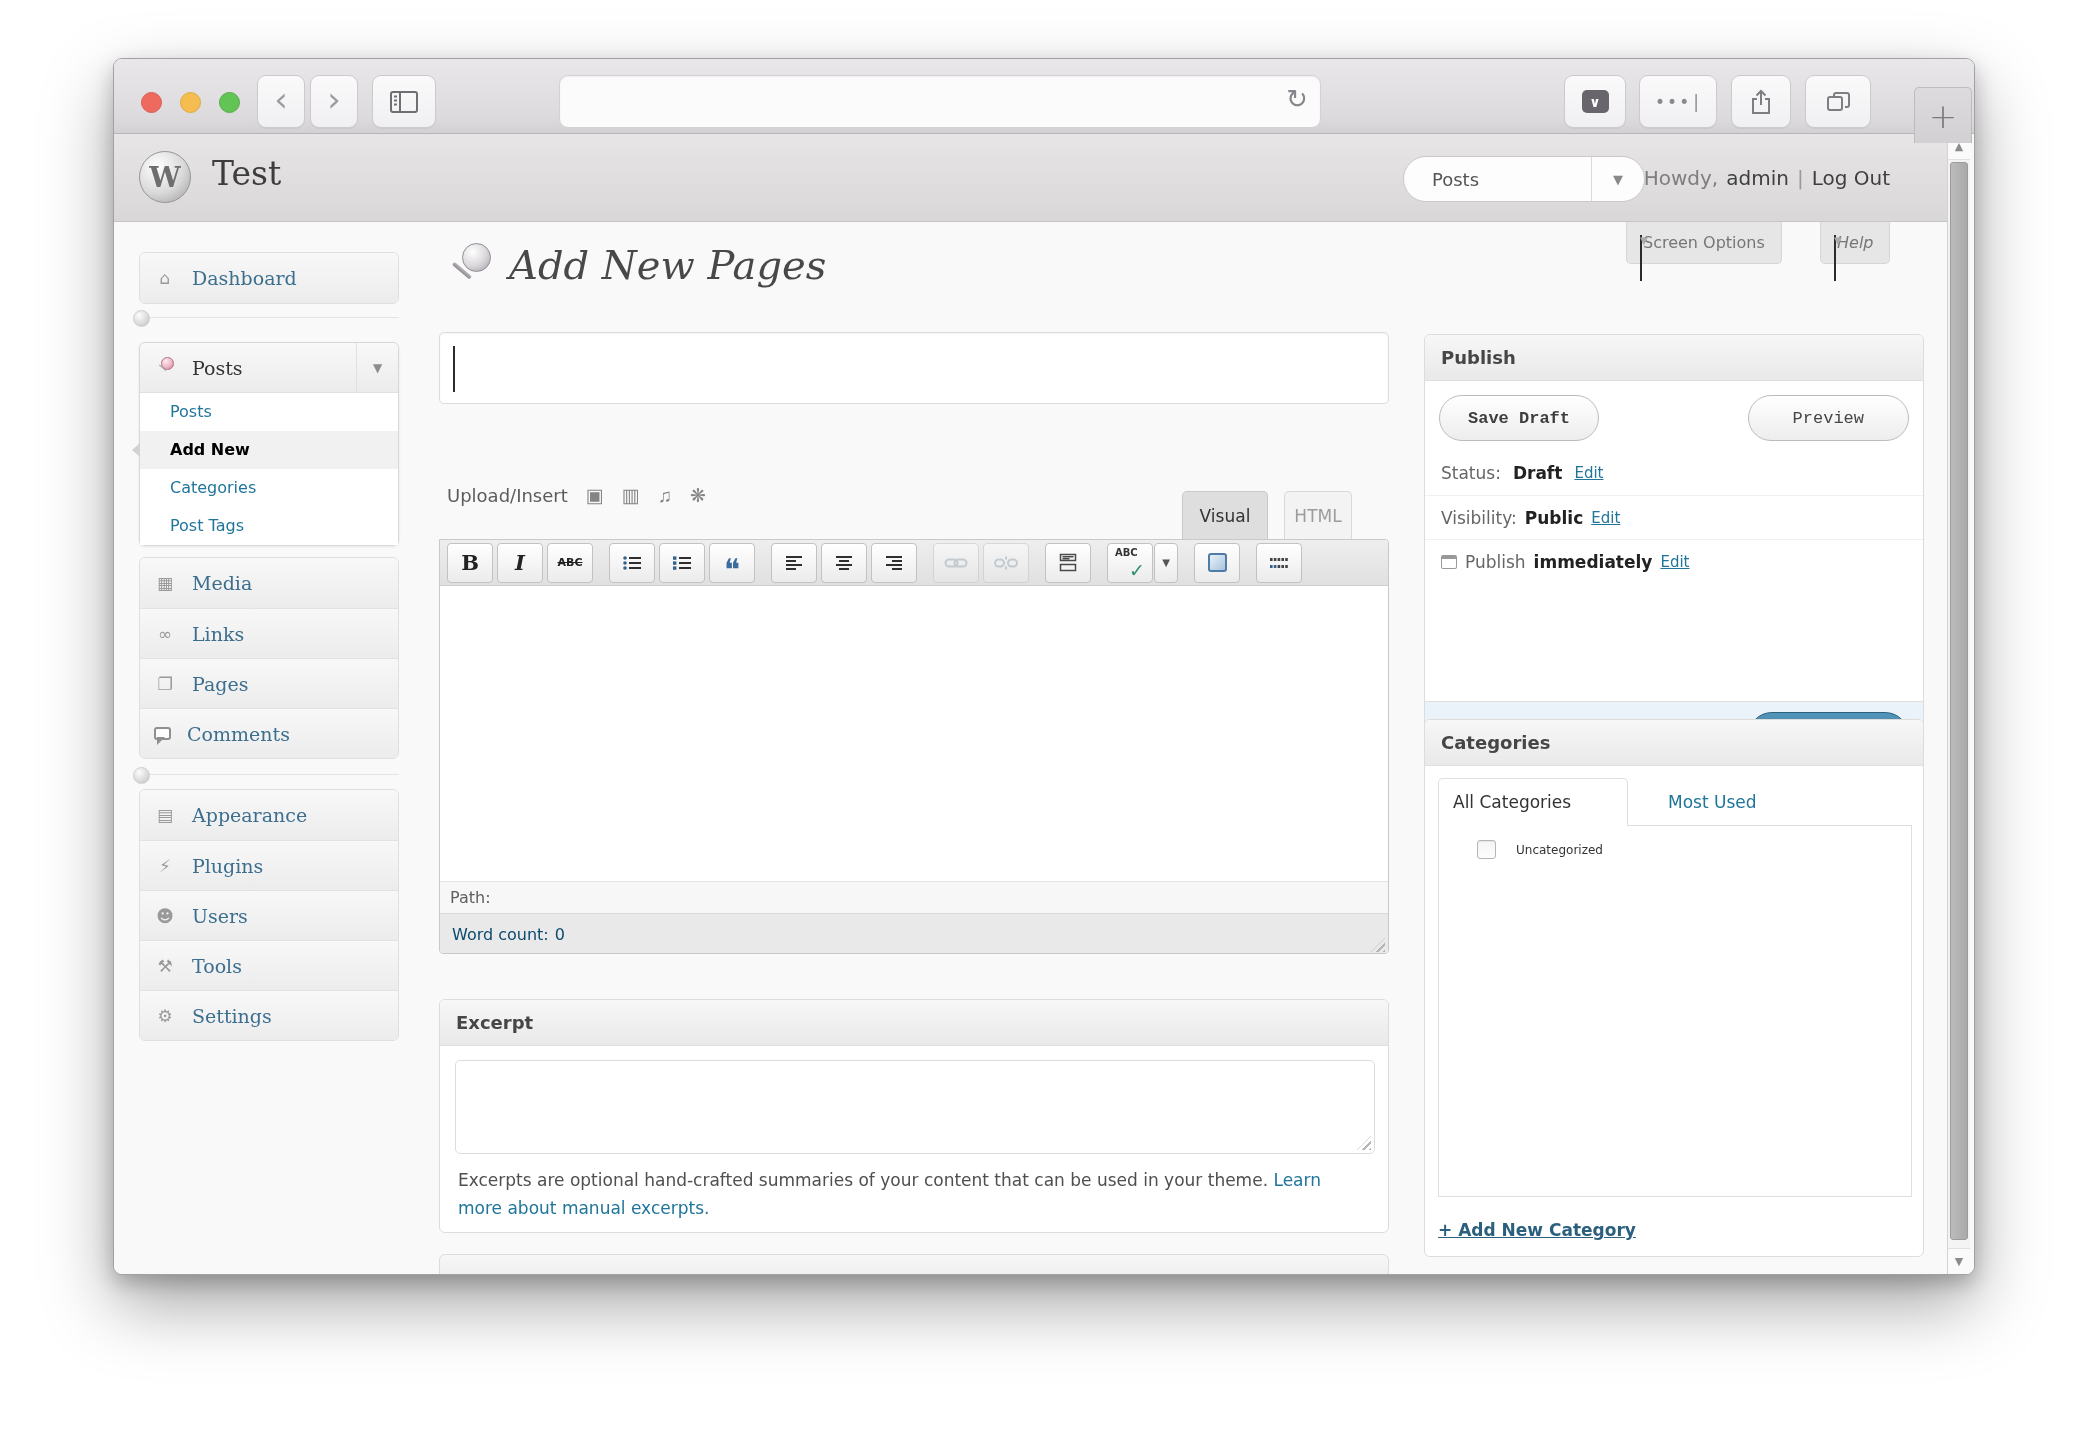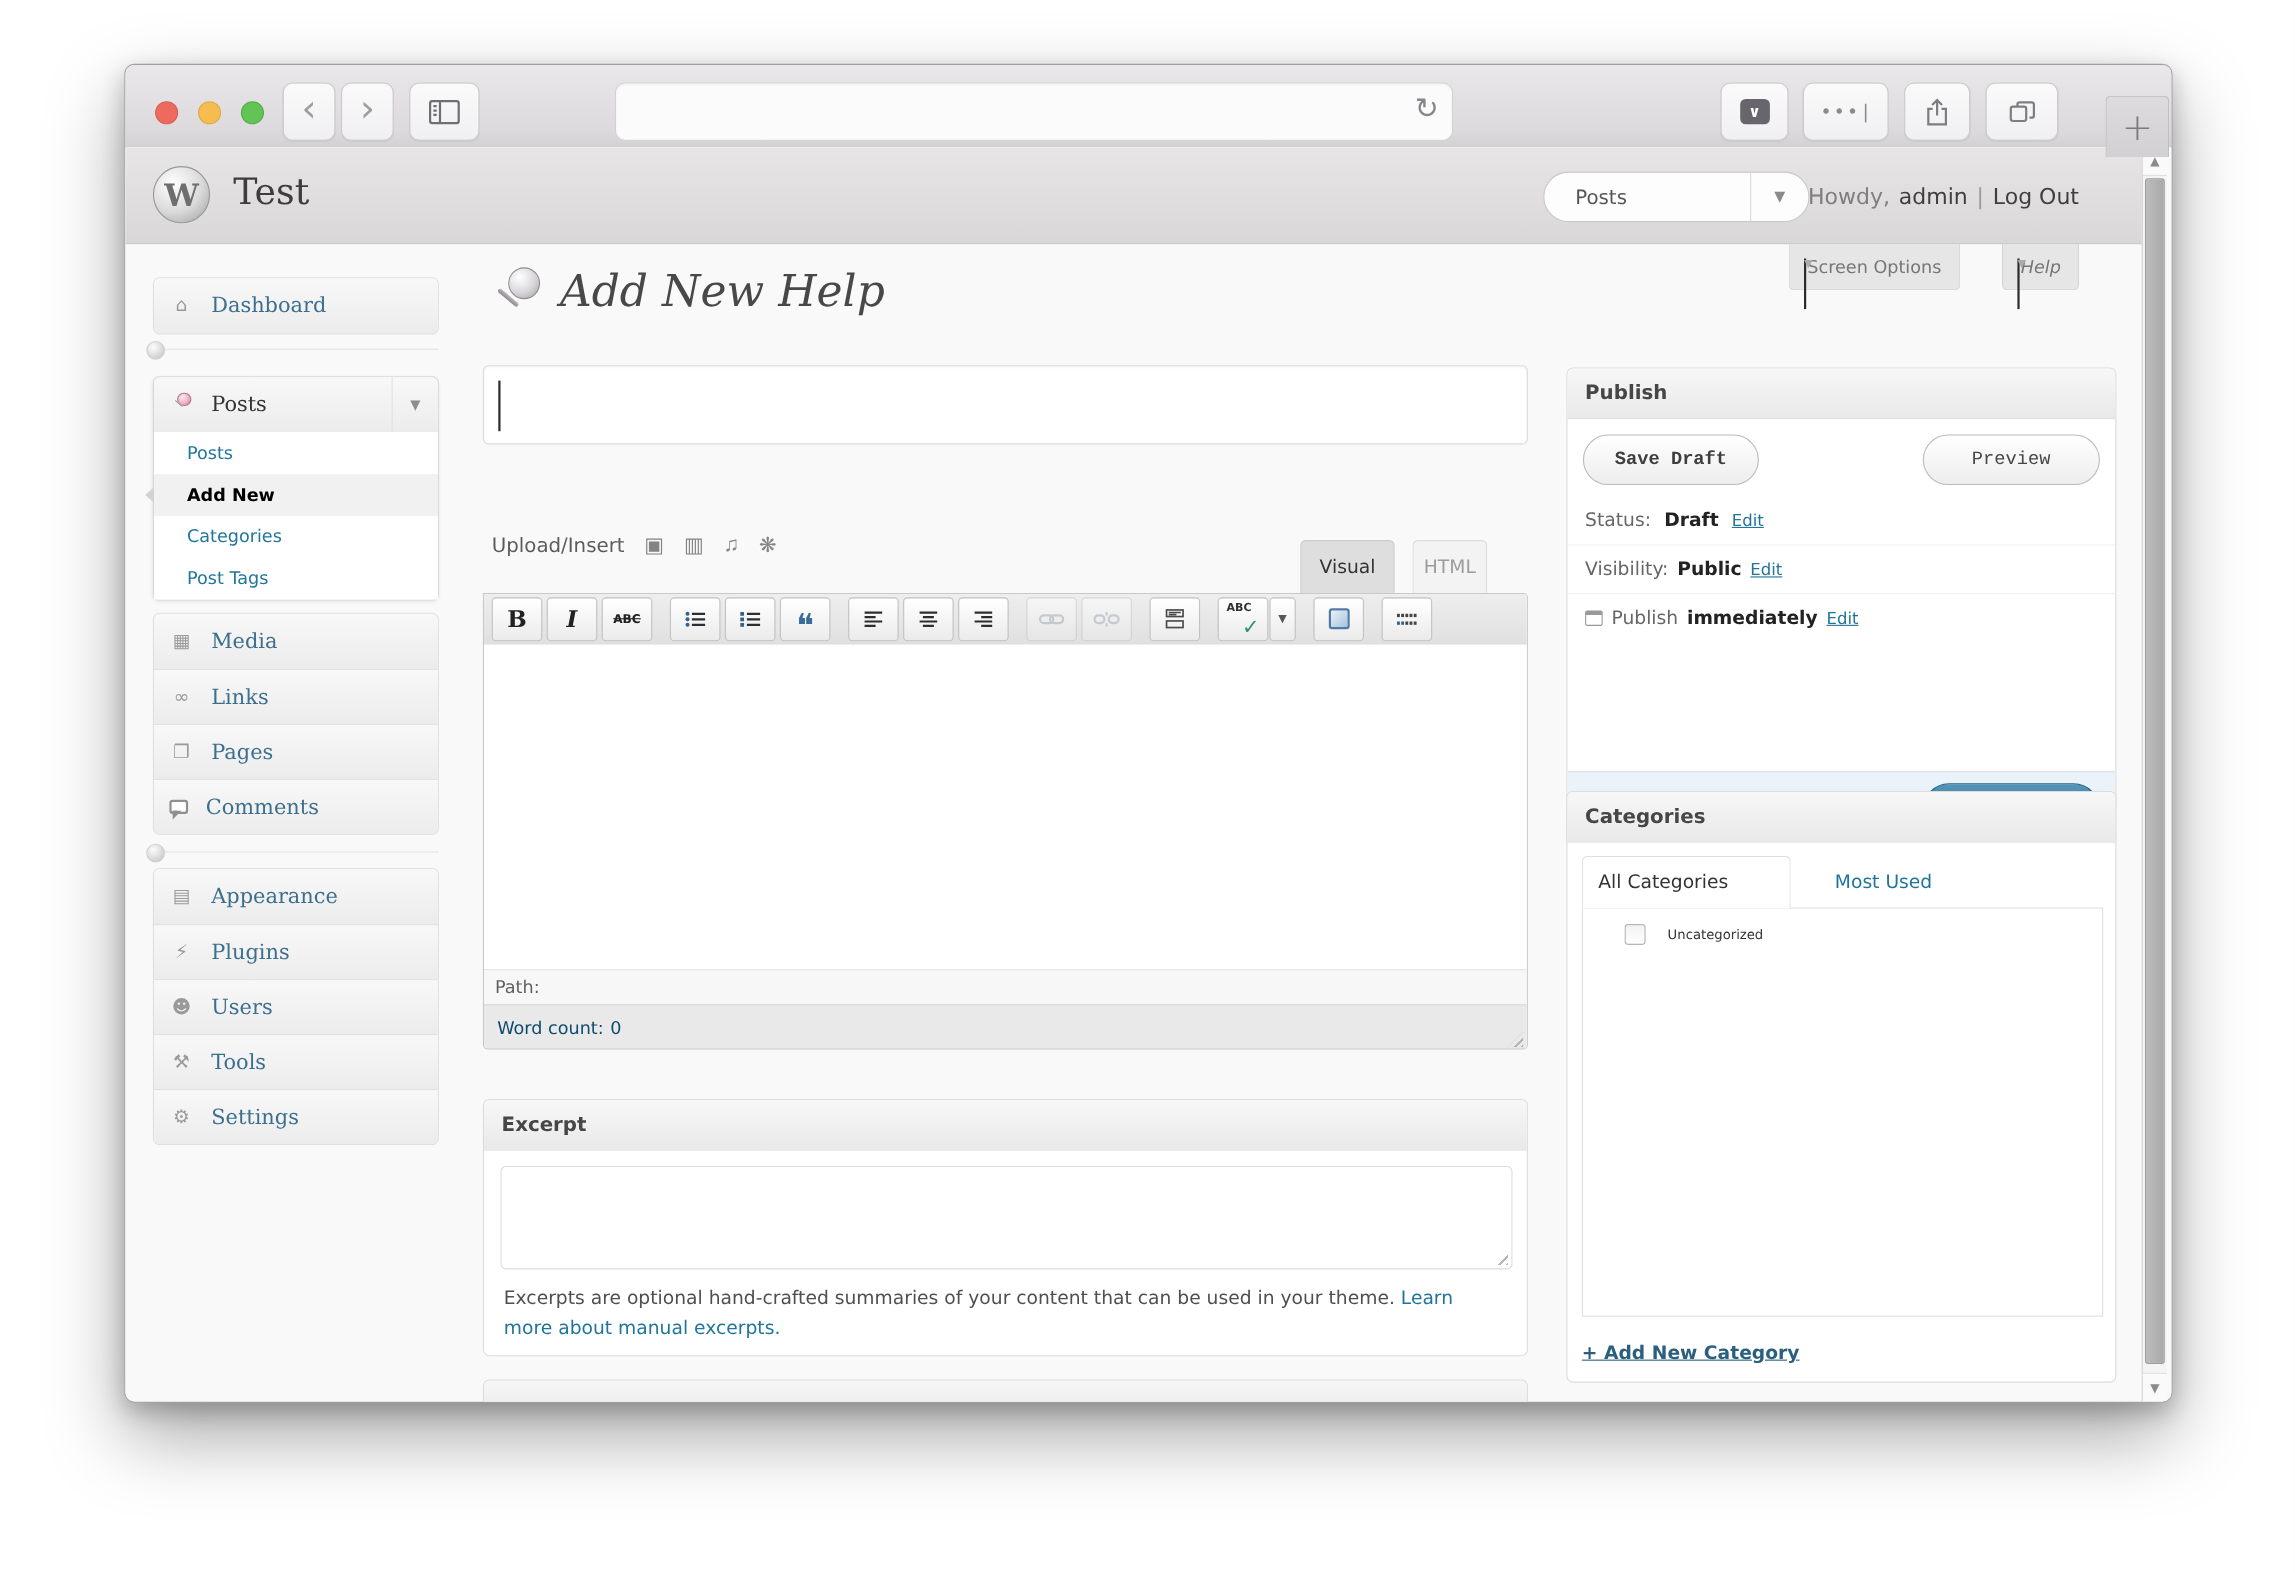--- a/index.html
+++ b/index.html
@@ -296,21 +296,21 @@
       <span>Screen Options</span>
       <span class="caret">▼</span>
     </div>
     <div class="stab" style="left:1706px;font-style:italic;">
       <span>Help</span>
       <span class="caret">▼</span>
     </div>
 
     <div class="titlerow">
       <span class="pin bigpin"></span>
-      <h1 class="pagetitle serif">Add New Help</h1>
+      <h1 class="pagetitle serif">Add New Pages</h1>
     </div>
 
     <div class="menu-box" style="top:118px;">
       <div class="menu-item">
         <span class="mi">⌂</span>
         <span class="mlabel">Dashboard</span>
       </div>
     </div>
     <div class="sep" style="top:183px;"></div>
 

